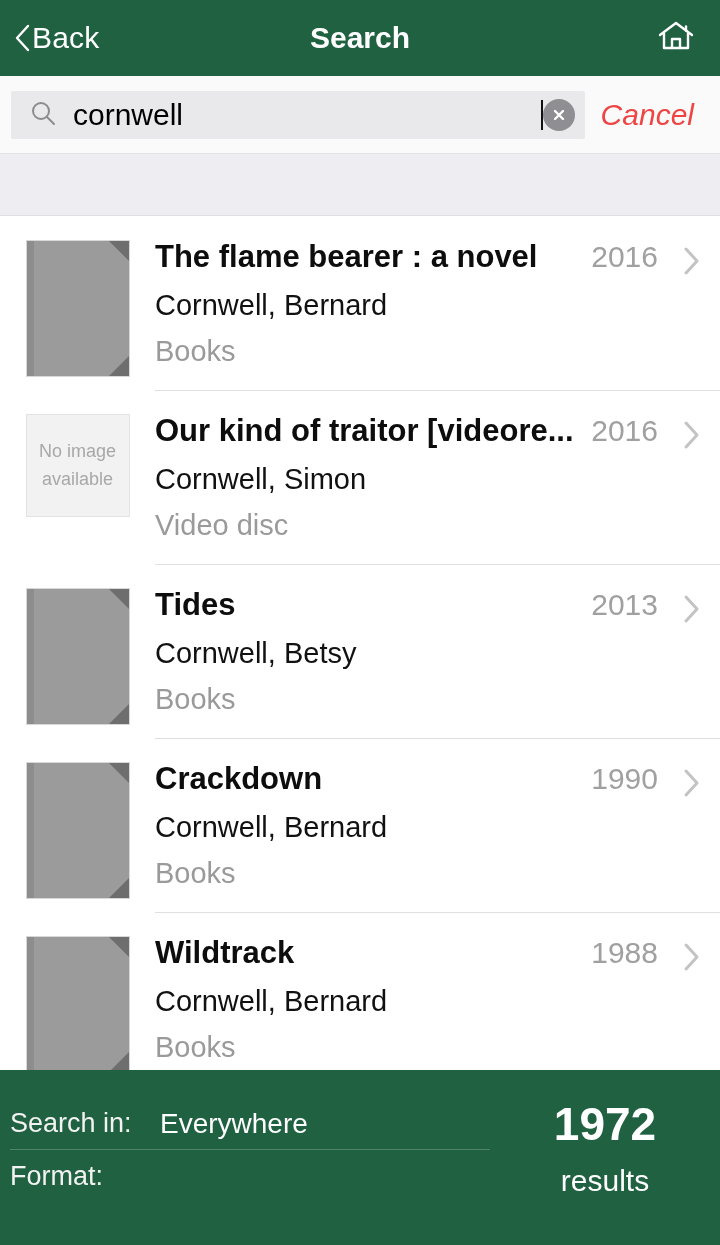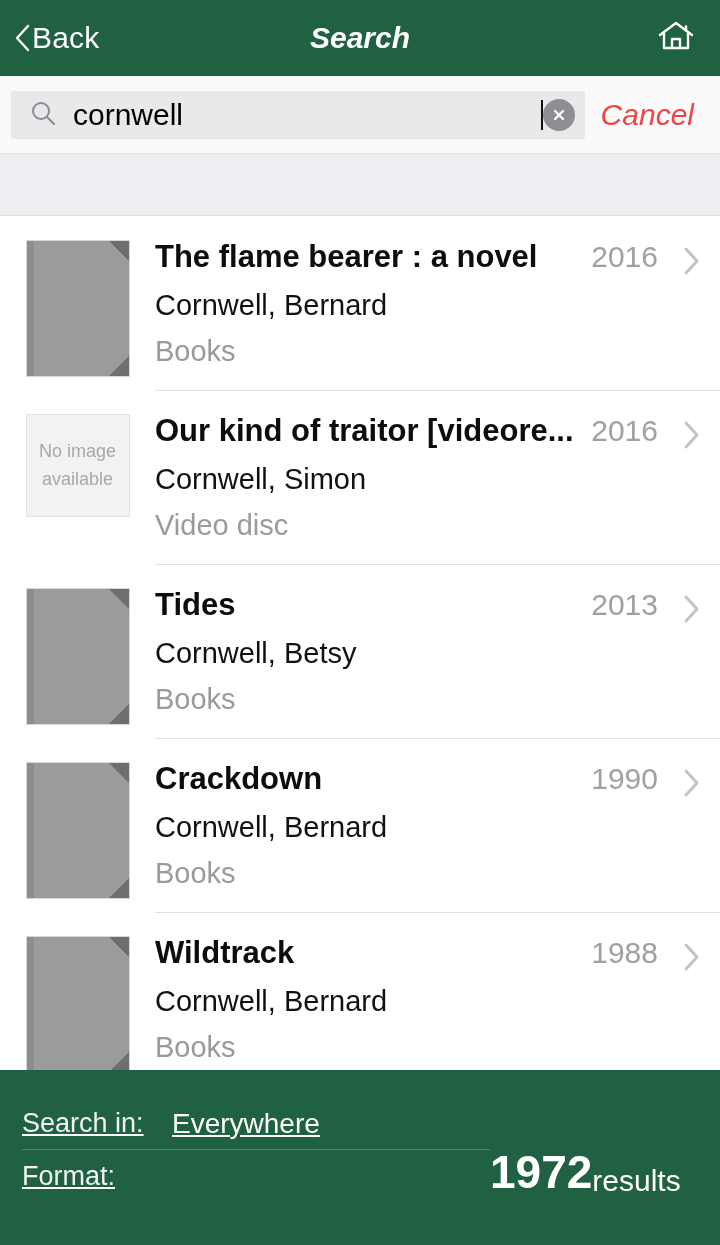--- a/index.html
+++ b/index.html
@@ -48,21 +48,20 @@
     color: #ffffff;
   }
   .nav-title {
     position: absolute;
     left: 0; right: 0;
     text-align: center;
     font-size: 30px;
     font-weight: bold;
     color: #ffffff;
     pointer-events: none;
-    font-style: italic;
   }
   .nav-home {
     position: absolute;
     right: 22px;
     top: 50%;
     transform: translateY(-50%);
     width: 44px;
     height: 40px;
     display: flex;
     align-items: center;
@@ -258,22 +257,21 @@
     flex: 0 0 175px;
     background: #1f6140;
     display: flex;
     align-items: stretch;
     padding: 28px 0 0 0;
     color: #ffffff;
     position: relative;
   }
   .footer-left {
     flex: 1 1 auto;
-    padding-left: 22px;
-    text-decoration: underline;
+    padding-left: 10px;
   }
   .filter-row {
     display: flex;
     align-items: center;
     height: 52px;
     cursor: pointer;
   }
   .filter-row.top {
     border-bottom: 1px solid rgba(255,255,255,0.22);
     max-width: 520px;
@@ -283,21 +281,21 @@
     font-size: 27px;
     color: #f2f2f2;
   }
   .filter-value {
     font-size: 28px;
     color: #ffffff;
   }
   .footer-right {
     flex: 0 0 230px;
     display: flex;
-    flex-direction: row;
+    flex-direction: column;
     align-items: center;
     justify-content: flex-start;
     padding-top: 2px;
   }
   .count-number {
     font-size: 46px;
     font-weight: bold;
     color: #ffffff;
     line-height: 1.05;
   }

